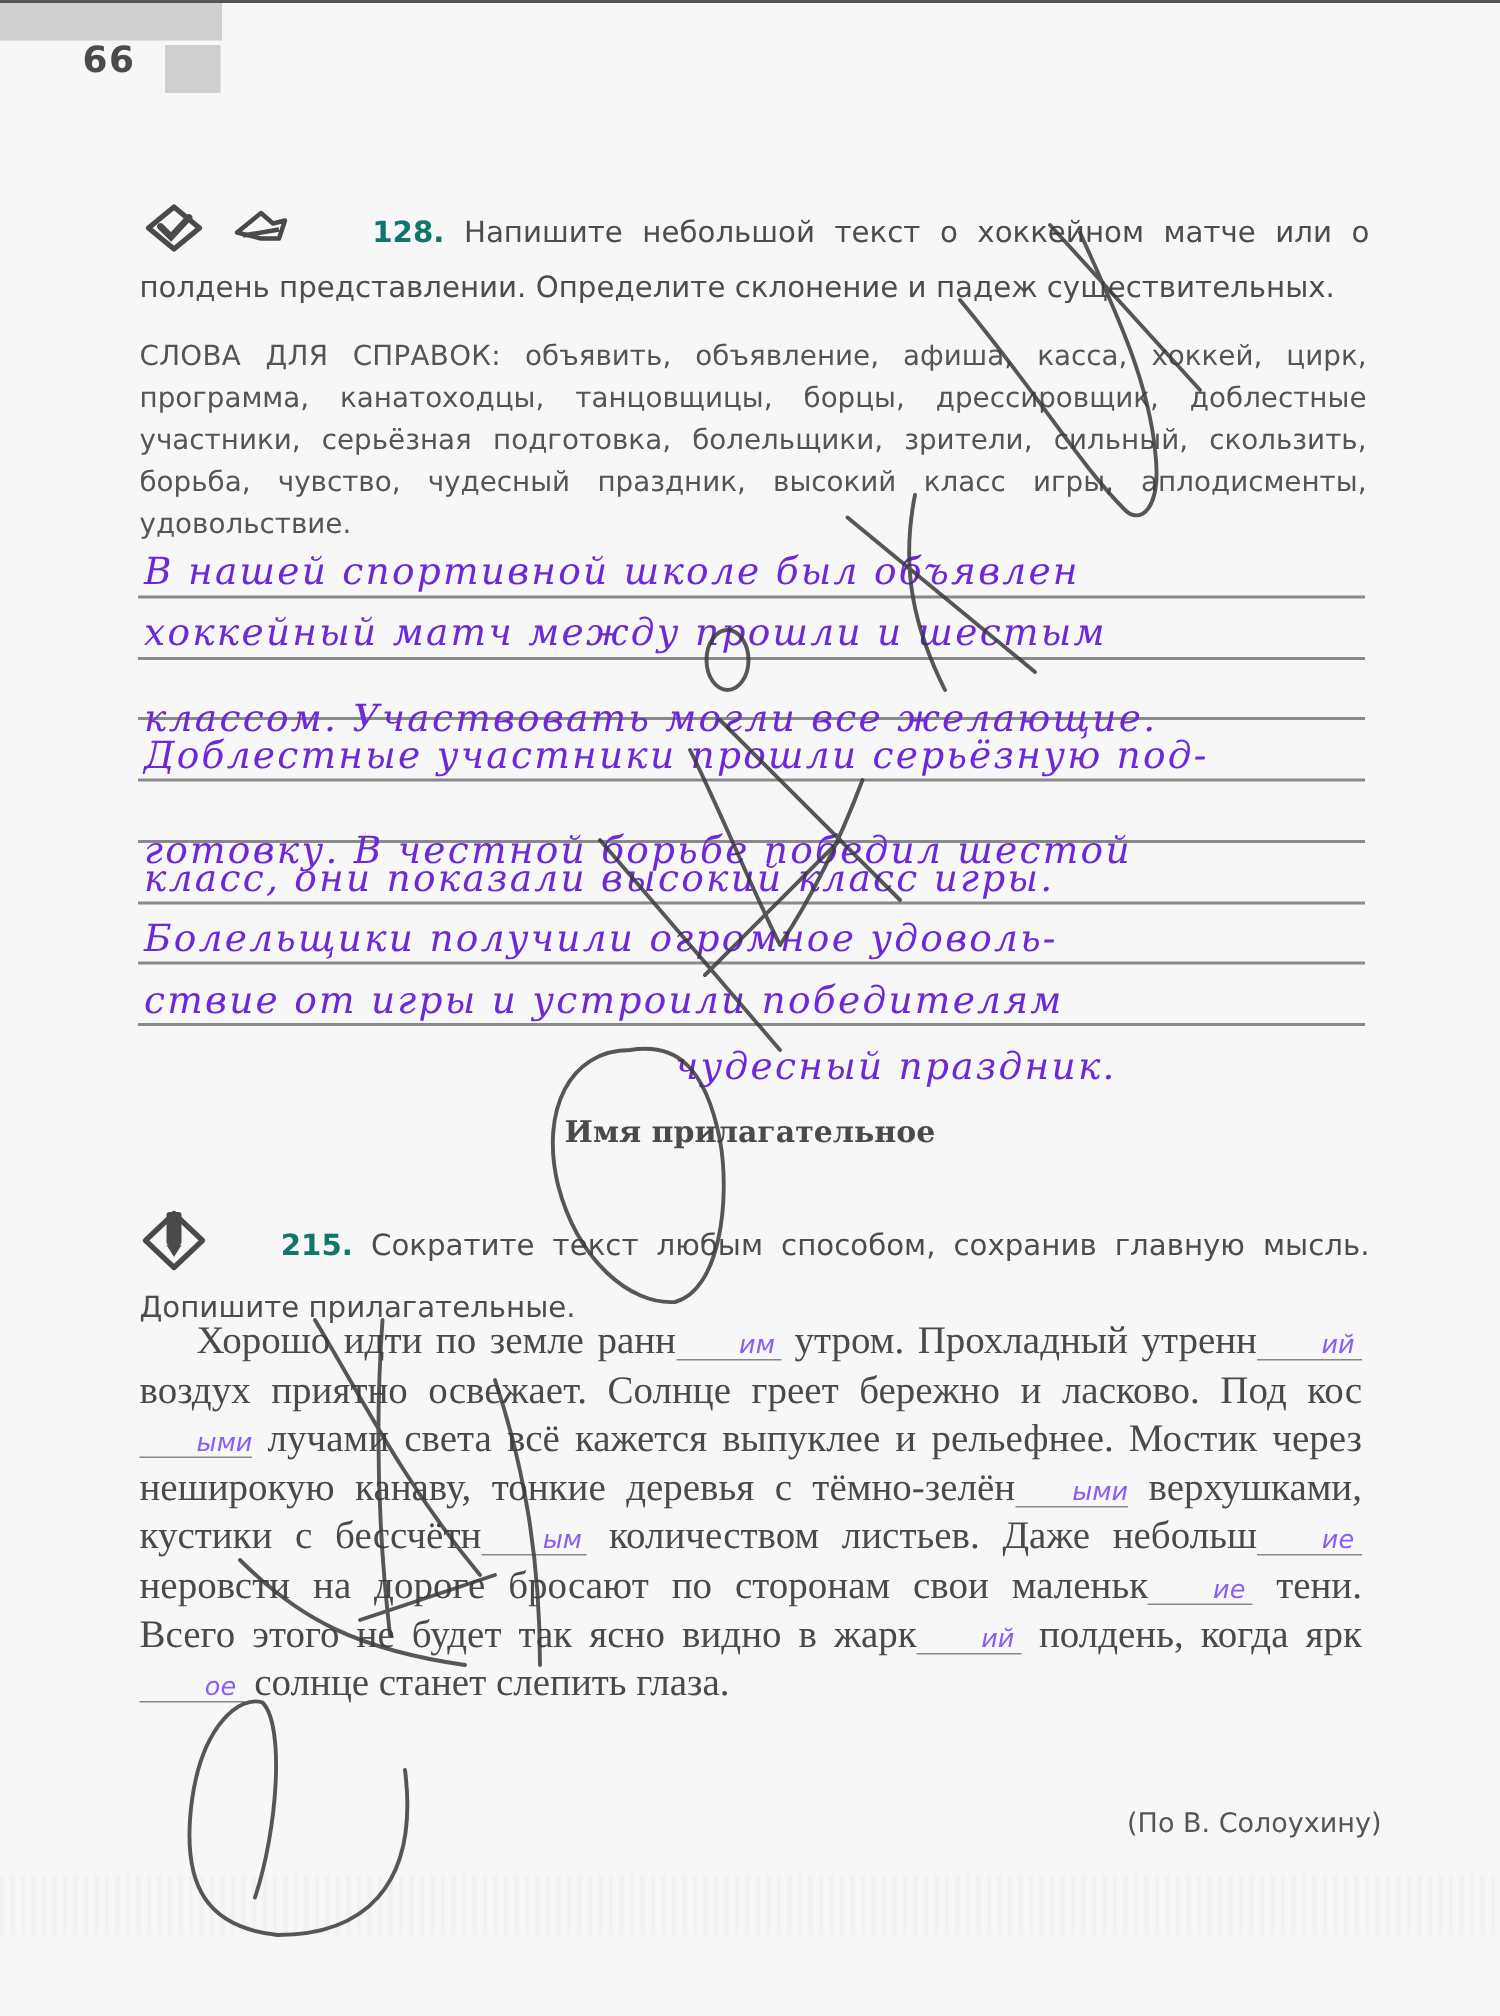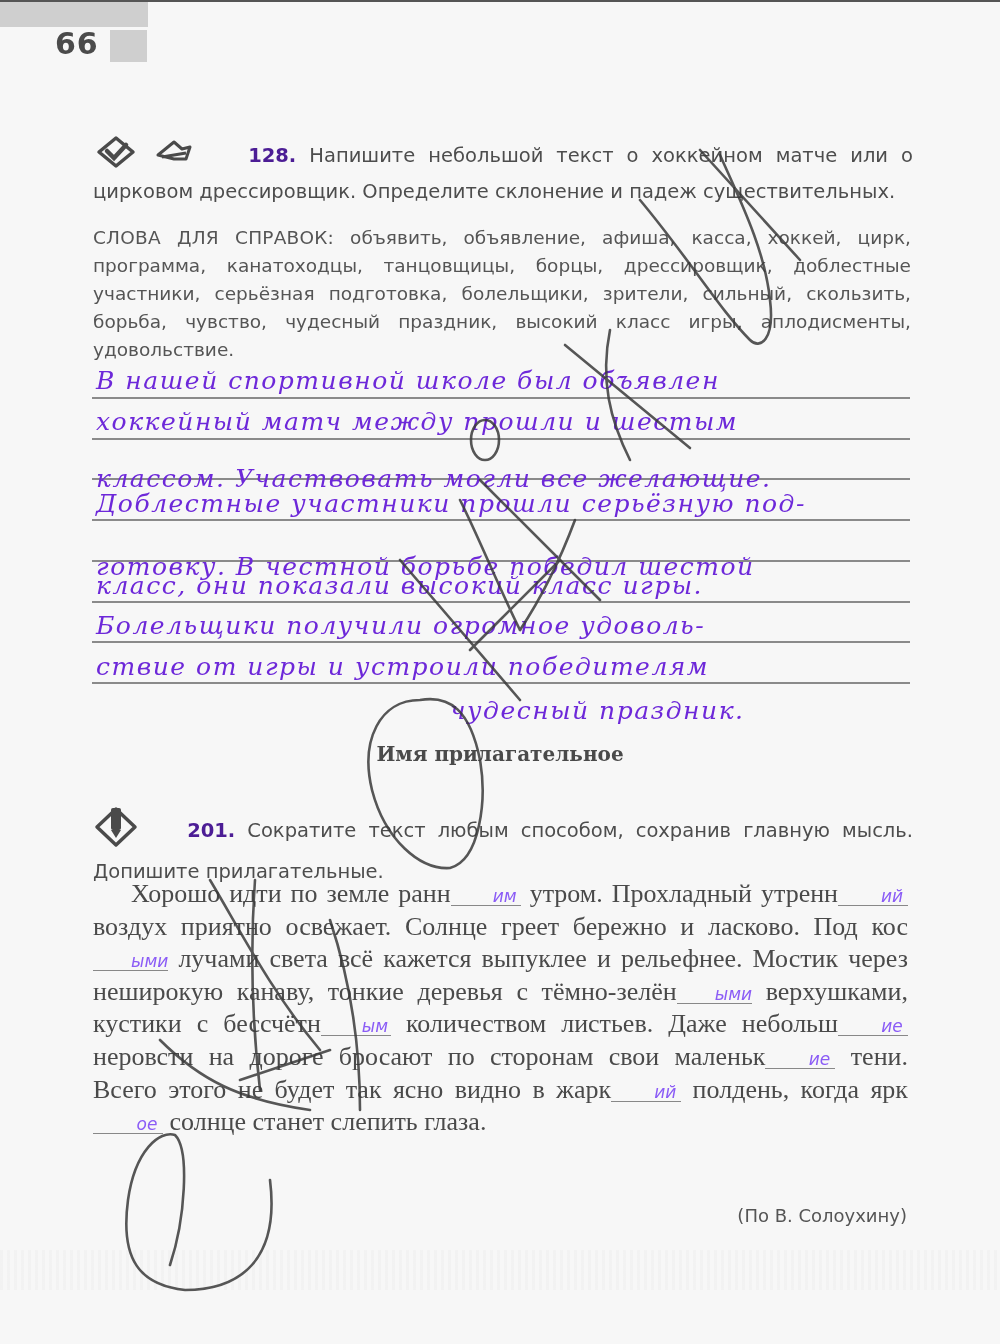--- a/index.html
+++ b/index.html
@@ -3,37 +3,37 @@
 <meta charset="utf-8">
 <style>
   html, body { margin: 0; padding: 0; }
   body {
     width: 1000px; height: 1344px; background: #f7f7f7; position: relative; overflow: hidden;
     font-family: "DejaVu Sans", sans-serif; color: #4a4a4a;
   }
   .hdr-block-top { position: absolute; left: 0; top: 2px; width: 148px; height: 25px; background: #cfcfcf; }
   .hdr-block-side { position: absolute; left: 110px; top: 30px; width: 37px; height: 32px; background: #cfcfcf; }
   .topline { position: absolute; left: 0; top: 0; width: 1000px; height: 2px; background: #555; }
-  .page-num { position: absolute; left: 55px; top: 26px; font-size: 30px; font-weight: bold; color: #4b4b4b; letter-spacing: 1px; }
+  .page-num { position: absolute; left: 55px; top: 26px; font-size: 24px; font-weight: bold; color: #4b4b4b; letter-spacing: 1px; }
 
   .task { position: absolute; left: 93px; width: 820px; font-size: 19.5px; line-height: 29px; color: #4d4d4d; text-align: justify; }
-  .task .num { font-weight: bold; color: #4c1d95; }
+  .task .num { font-weight: bold; color: #0f766e; }
   .task .icon { display: inline-block; vertical-align: middle; }
   .ref { position: absolute; left: 93px; top: 208px; width: 818px; font-size: 18.5px; line-height: 28px; color: #555; text-align: justify; margin-top: 16px; }
   .ref .caps { letter-spacing: 0.2px; }
 
   .ruled { position: absolute; left: 92px; width: 818px; height: 0; border-top: 2px solid #8a8a8a; }
   .hand { position: absolute; left: 96px; font-family: "DejaVu Serif", serif; font-style: italic; font-size: 25px; color: #6d28d9; letter-spacing: 1.5px; white-space: nowrap; }
 
   .section-title { position: absolute; left: 0; width: 1000px; top: 742px; text-align: center; font-family: "DejaVu Serif", serif; font-weight: bold; font-size: 20px; color: #4a4a4a; }
 
   .passage { position: absolute; left: 93px; top: 878px; width: 815px; font-family: "Liberation Serif", serif; font-size: 26px; line-height: 32.6px; color: #4a4a4a; text-align: justify; }
   .passage p { margin: 0; text-indent: 38px; }
   .fill { display: inline-block; border-bottom: 1.5px solid #888; min-width: 70px; font-family: "DejaVu Sans", sans-serif; font-style: italic; font-size: 17px; color: #8b5cf6; line-height: 18px; text-align: center; vertical-align: baseline; }
-  .attrib { position: absolute; right: 93px; top: 1205px; font-size: 18px; color: #555; }
+  .attrib { position: absolute; right: 79px; top: 1205px; font-size: 18px; color: #555; }
   .overlay { position: absolute; left: 0; top: 0; pointer-events: none; }
   .noise { position: absolute; left: 0; top: 1250px; width: 1000px; height: 40px; background: repeating-linear-gradient(90deg, rgba(0,0,0,0.02) 0 3px, transparent 3px 7px); }
 </style>
 </head>
 <body>
 
 <div class="topline"></div>
 <div class="hdr-block-top"></div>
 <div class="hdr-block-side"></div>
 <div class="page-num">66</div>
@@ -45,21 +45,21 @@
         <path d="M14 16 L21 23 L33 10" fill="none" stroke="#4a4a4a" stroke-width="4.5" stroke-linecap="round"></path>
       </svg>
   </span>
   <span class="icon">
     <svg width="44" height="30" viewBox="0 0 44 30">
         <path d="M6 18 L22 5 L30 12 L38 10 L34 22 L22 22 Z" fill="none" stroke="#4a4a4a" stroke-width="3" stroke-linejoin="round"></path>
         <path d="M10 20 L34 16" stroke="#4a4a4a" stroke-width="3"></path>
       </svg>
   </span>
   &nbsp;&nbsp;&nbsp;<span class="num">128.</span>
-  <span>Напишите небольшой текст о хоккейном матче или о цирковом дрессировщик. Определите склонение и падеж существительных.</span>
+  <span>Напишите небольшой текст о хоккейном матче или о полдень представлении. Определите склонение и падеж существительных.</span>
 </div>
 
 <div class="ref">
   <span class="caps">СЛОВА ДЛЯ СПРАВОК:</span>
   <span>объявить, объявление, афиша, касса, хоккей, цирк, программа, канатоходцы, танцовщицы, борцы, дрессировщик, доблестные участники, серьёзная подготовка, болельщики, зрители, сильный, скользить, борьба, чувство, чудесный праздник, высокий класс игры, аплодисменты, удовольствие.</span>
 </div>
 
 <div class="ruled" style="top:397px;"></div>
 <div class="ruled" style="top:438px;"></div>
 <div class="ruled" style="top:478px;"></div>
@@ -82,21 +82,21 @@
 <div class="section-title">Имя прилагательное</div>
 
 <div class="task" style="top:805px;">
   <span class="icon">
     <svg width="46" height="44" viewBox="0 0 46 44">
         <path d="M23 4 L42 22 L23 40 L4 22 Z" fill="none" stroke="#4a4a4a" stroke-width="3.5" stroke-linejoin="round"></path>
         <rect x="18" y="3" width="10" height="22" rx="2" fill="#4a4a4a"></rect>
         <path d="M18 25 L23 33 L28 25 Z" fill="#4a4a4a"></path>
       </svg>
   </span>
-  &nbsp;&nbsp;&nbsp;<span class="num">201.</span>
+  &nbsp;&nbsp;&nbsp;<span class="num">215.</span>
   <span>Сократите текст любым способом, сохранив главную мысль. Допишите прилагательные.</span>
 </div>
 
 <div class="passage">
   <p>
     <span>Хорошо идти по земле ранн</span><span class="fill">им</span><span> утром. Прохладный утренн</span><span class="fill">ий</span><span> воздух приятно освежает. Солнце греет бережно и ласково. Под кос</span><span class="fill">ыми</span><span> лучами света всё кажется выпуклее и рельефнее. Мостик через неширокую канаву, тонкие деревья с тёмно-зелён</span><span class="fill">ыми</span><span> верхушками, кустики с бессчётн</span><span class="fill">ым</span><span> количеством листьев. Даже небольш</span><span class="fill">ие</span><span> неровсти на дороге бросают по сторонам свои маленьк</span><span class="fill">ие</span><span> тени. Всего этого не будет так ясно видно в жарк</span><span class="fill">ий</span><span> полдень, когда ярк</span><span class="fill">ое</span><span> солнце станет слепить глаза.</span>
   </p>
 </div>
 
 <div class="attrib">(По В. Солоухину)</div>

